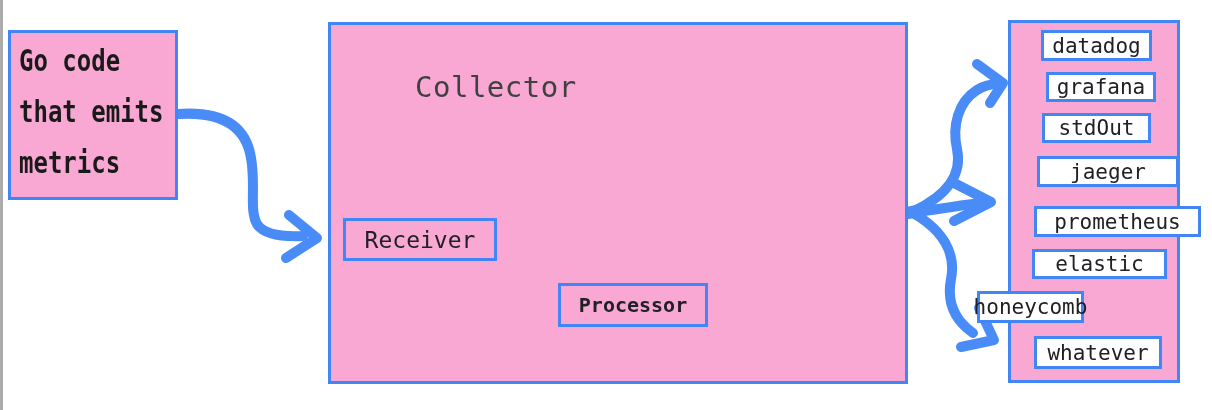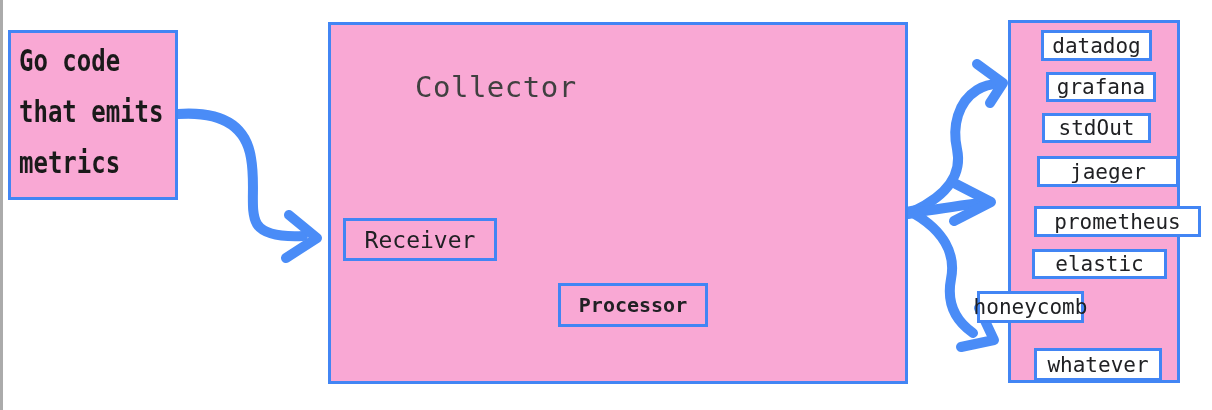--- a/index.html
+++ b/index.html
@@ -150,17 +150,17 @@
   </div>
   <div class="sink-box" style="left:1034px; top:206px; width:167px; height:31px;">
     <span>prometheus</span>
   </div>
   <div class="sink-box" style="left:1032px; top:249px; width:135px; height:30px;">
     <span>elastic</span>
   </div>
   <div class="sink-box" style="left:977px; top:291px; width:107px; height:32px;">
     <span>honeycomb</span>
   </div>
-  <div class="sink-box" style="left:1034px; top:348px; width:128px; height:33px;text-align:right;">
+  <div class="sink-box" style="left:1034px; top:336px; width:128px; height:33px;text-align:right;">
     <span>whatever</span>
   </div>
 
 </div>
 
 </body></html>

